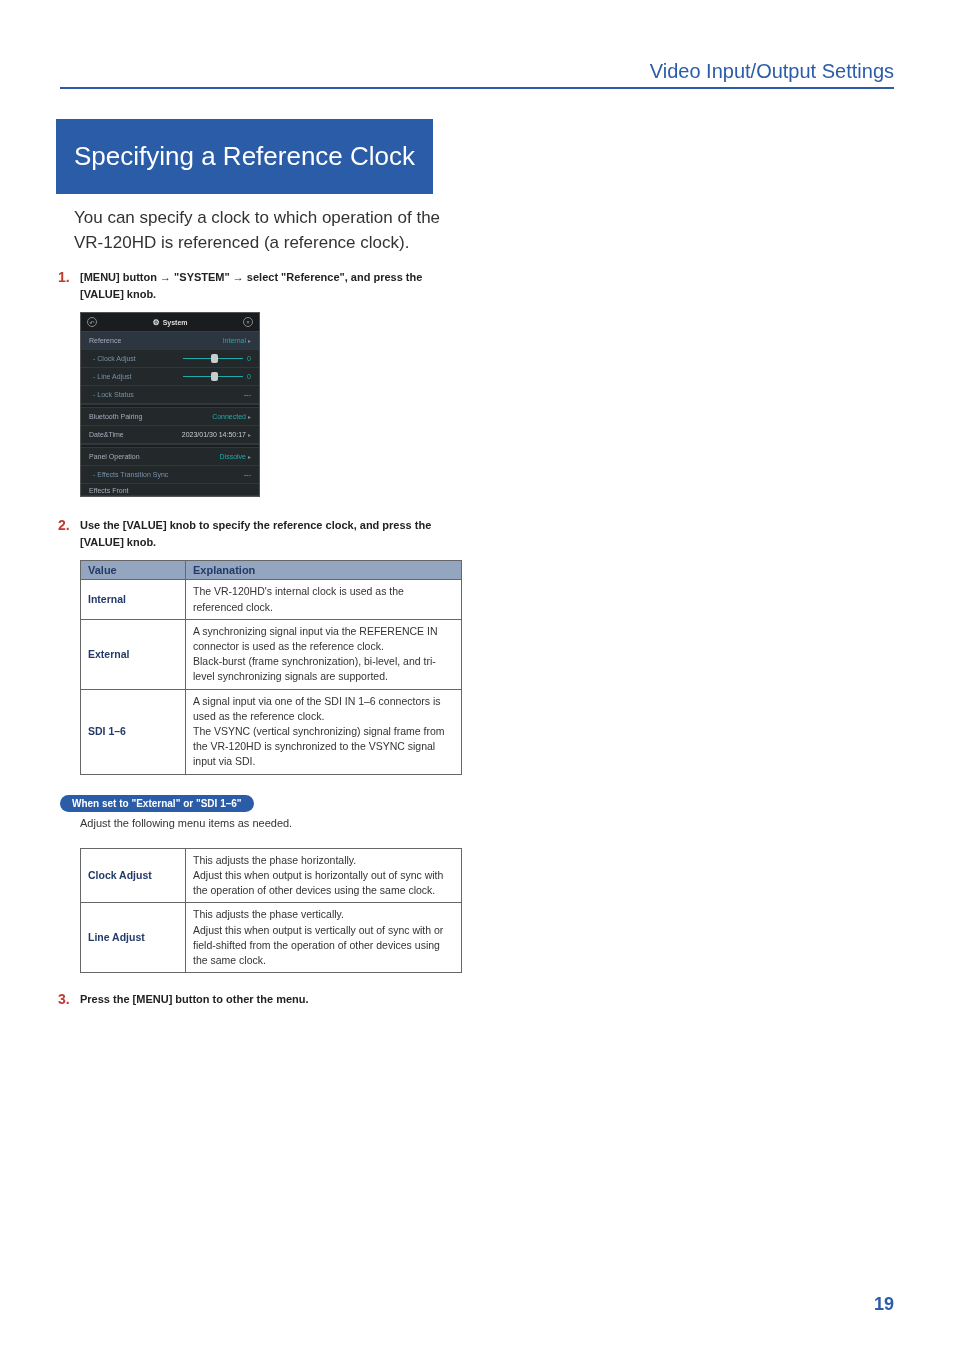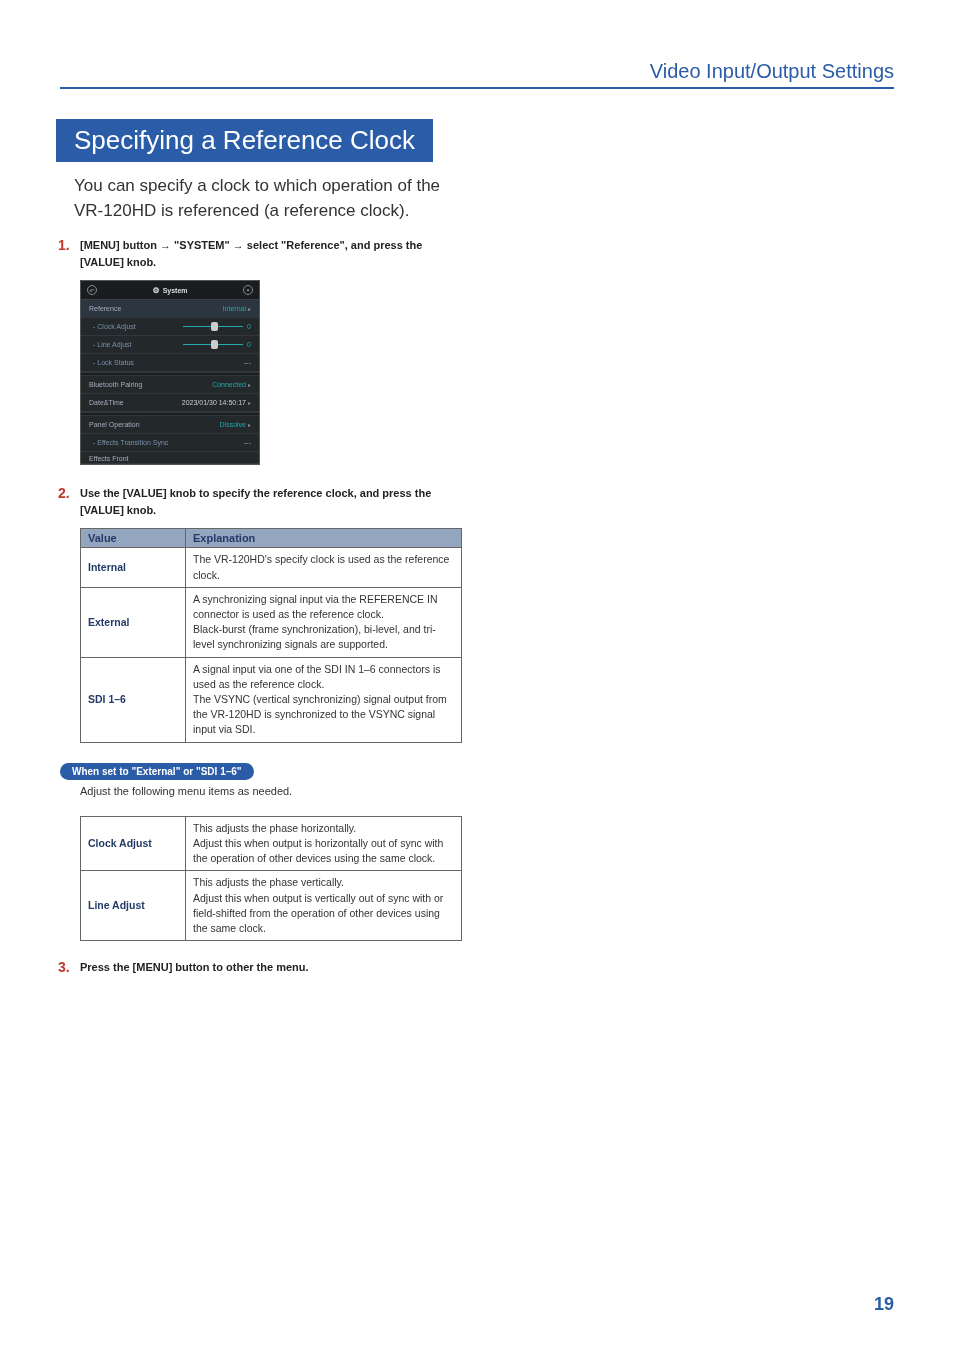--- a/index.html
+++ b/index.html
@@ -18,21 +18,21 @@
       margin-bottom: 30px;
     }
     .header-title {
       color: #2a5ca8;
       font-size: 20px;
       font-weight: 400;
       margin-left: 32px;
     }
     .section-title-wrap {
       background: #2a5ca8;
-      padding: 6px 18px;
+      padding: 22px 18px;
       display: inline-block;
       margin-bottom: 12px;
       margin-left: -4px;
     }
     .section-title {
       color: #fff;
       font-size: 26px;
       font-weight: 400;
     }
     .content-col {
@@ -251,34 +251,34 @@
 
   
   <table>
     <tbody>
         <tr>
       <th>Value</th>
       <th>Explanation</th>
     </tr>
     <tr>
       <td class="key">Internal</td>
-      <td>The VR-120HD's specify clock is used as the reference clock.</td>
+      <td>The VR-120HD's internal clock is used as the referenced clock.</td>
     </tr>
     <tr>
       <td class="key">External</td>
       <td>
         <div>A synchronizing signal input via the REFERENCE IN connector is used as the reference clock.</div>
         <div>Black-burst (frame synchronization), bi-level, and tri-level synchronizing signals are supported.</div>
       </td>
     </tr>
     <tr>
       <td class="key">SDI 1–6</td>
       <td>
         <div>A signal input via one of the SDI IN 1–6 connectors is used as the reference clock.</div>
-        <div>The VSYNC (vertical synchronizing) signal output from the VR-120HD is synchronized to the VSYNC signal input via SDI.</div>
+        <div>The VSYNC (vertical synchronizing) signal frame from the VR-120HD is synchronized to the VSYNC signal input via SDI.</div>
       </td>
     </tr>
   </tbody>
     </table>
 
   <div class="pill">When set to "External" or "SDI 1–6"</div>
   <p class="subtext">Adjust the following menu items as needed.</p>
 
   
   <table>

